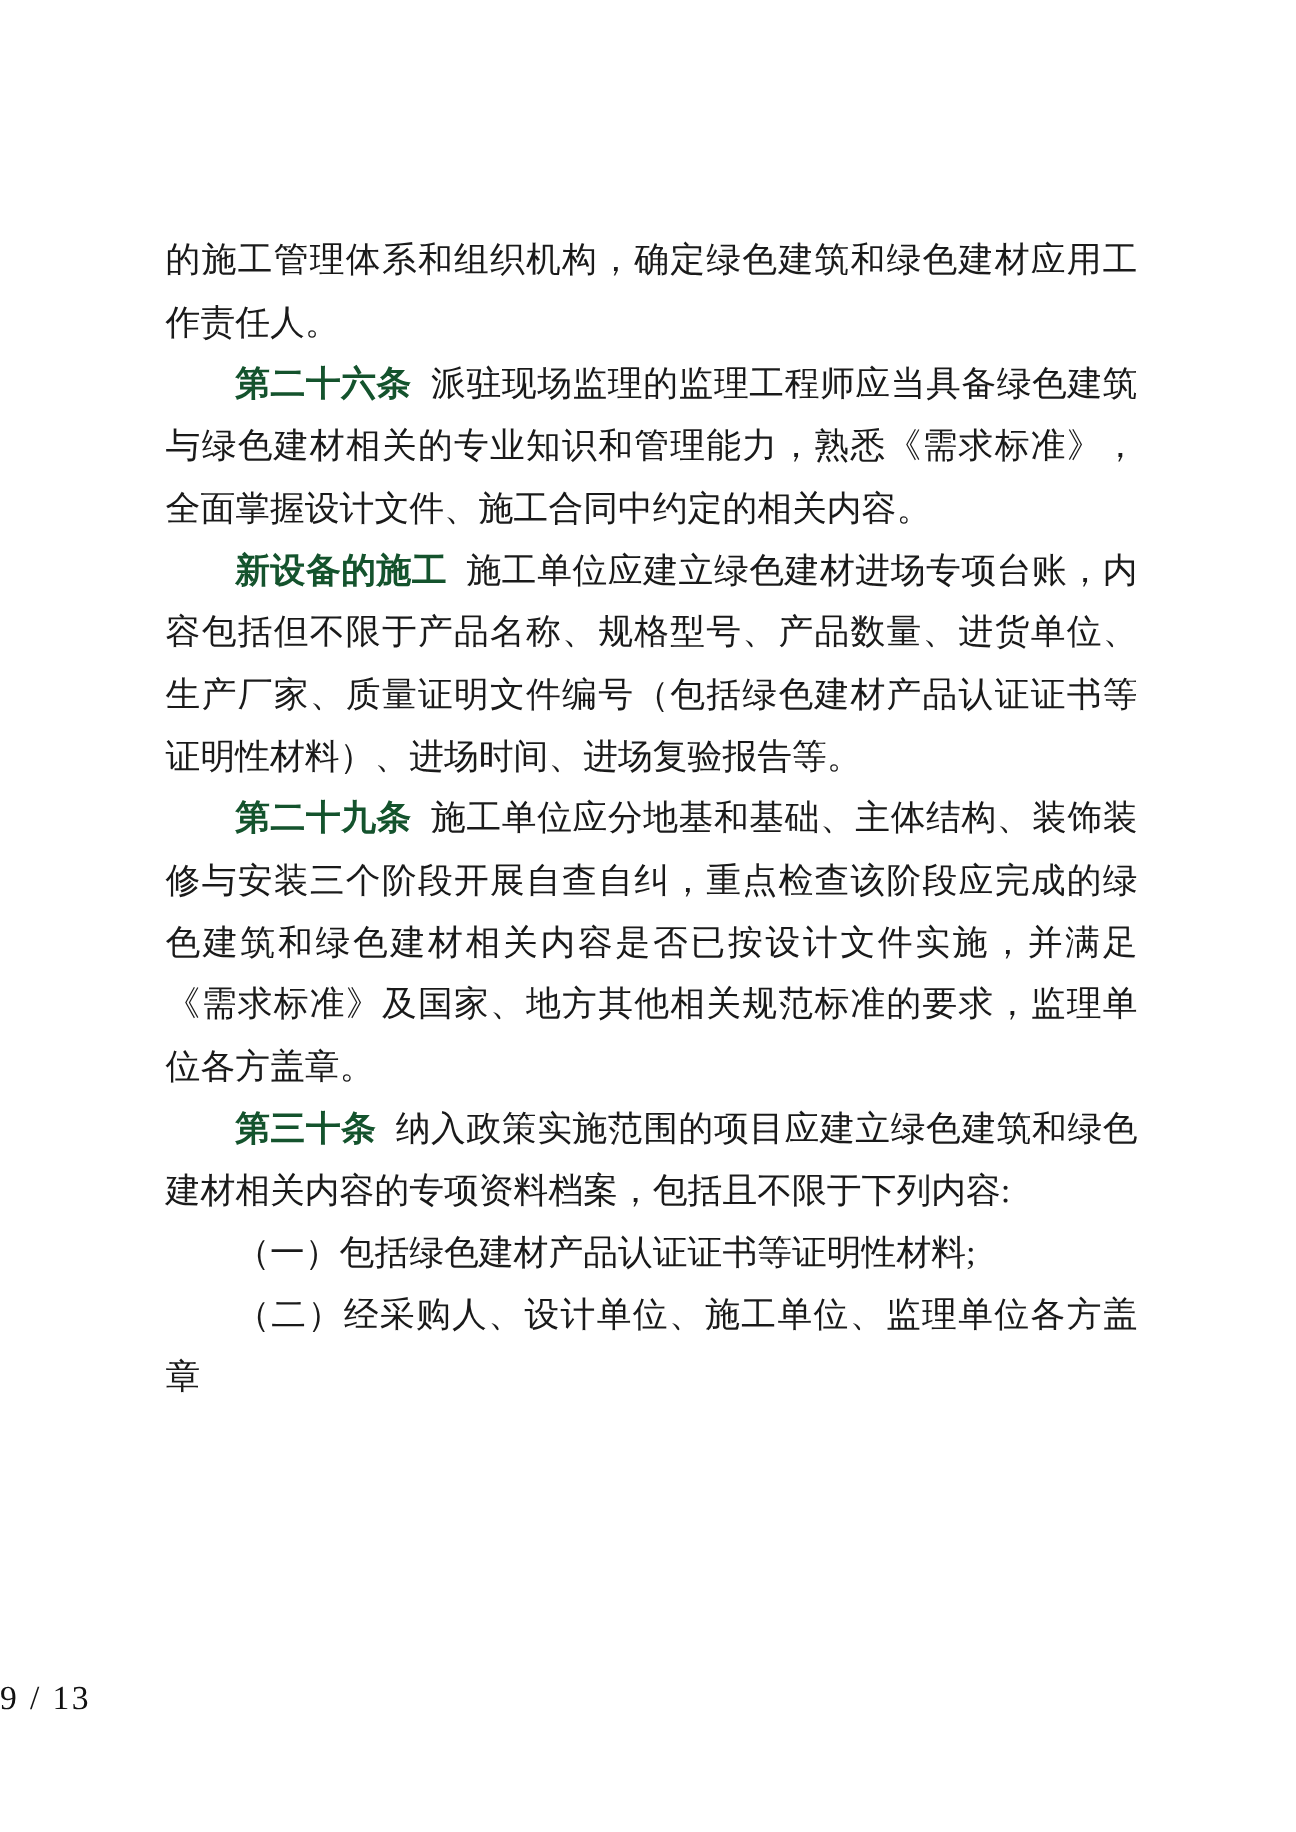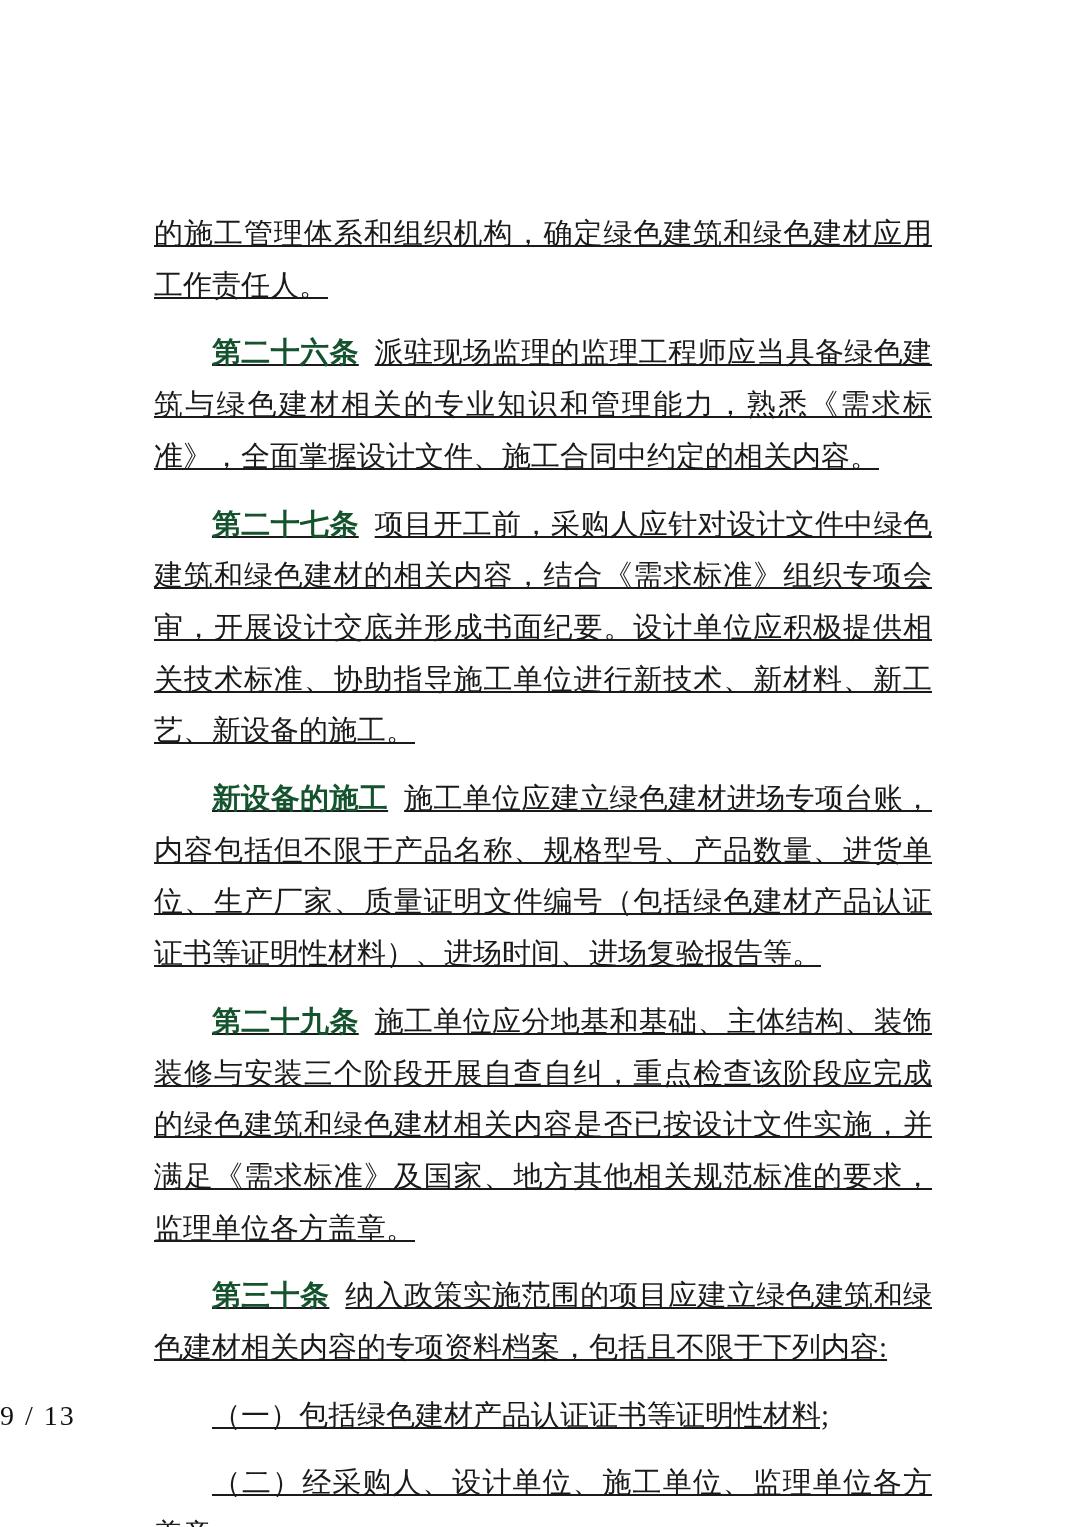--- a/index.html
+++ b/index.html
@@ -21,23 +21,22 @@
     position: absolute;
     left: 138px;
     top: 192px;
     width: 810px;
     font-size: 29px;
     line-height: 51.7px;
     text-align: justify;
     letter-spacing: 0;
   }
   .doc-body p {
-    margin: 16px;
+    margin: 0;
     padding: 0;
-    text-decoration: underline;
   }
   p.continuation {
     text-indent: 0;
   }
   p.article,
   p.list-item {
     text-indent: 2em;
   }
   .article-number {
     font-weight: 700;
@@ -62,21 +61,20 @@
 <body>
 
 <div class="page">
 
   <div class="doc-body">
 
     <p class="continuation"><span class="paragraph-text">的施工管理体系和组织机构，确定绿色建筑和绿色建材应用工作责任人。</span></p>
 
     <p class="article"><span class="article-number">第二十六条</span><span class="paragraph-text">派驻现场监理的监理工程师应当具备绿色建筑与绿色建材相关的专业知识和管理能力，熟悉《需求标准》，全面掌握设计文件、施工合同中约定的相关内容。</span></p>
 
-    <p class="article"><span class="article-number">第二十七条</span><span class="paragraph-text">项目开工前，采购人应针对设计文件中绿色建筑和绿色建材的相关内容，结合《需求标准》组织专项会审，开展设计交底并形成书面纪要。设计单位应积极提供相关技术标准、协助指导施工单位进行新技术、新材料、新工艺、新设备的施工。</span></p>
 
     <p class="article"><span class="article-number">新设备的施工</span><span class="paragraph-text">施工单位应建立绿色建材进场专项台账，内容包括但不限于产品名称、规格型号、产品数量、进货单位、生产厂家、质量证明文件编号（包括绿色建材产品认证证书等证明性材料）、进场时间、进场复验报告等。</span></p>
 
     <p class="article"><span class="article-number">第二十九条</span><span class="paragraph-text">施工单位应分地基和基础、主体结构、装饰装修与安装三个阶段开展自查自纠，重点检查该阶段应完成的绿色建筑和绿色建材相关内容是否已按设计文件实施，并满足《需求标准》及国家、地方其他相关规范标准的要求，监理单位各方盖章。</span></p>
 
     <p class="article"><span class="article-number">第三十条</span><span class="paragraph-text">纳入政策实施范围的项目应建立绿色建筑和绿色建材相关内容的专项资料档案，包括且不限于下列内容:</span></p>
 
     <p class="list-item"><span class="paragraph-text">（一）包括绿色建材产品认证证书等证明性材料;</span></p>
 
     <p class="list-item"><span class="paragraph-text">（二）经采购人、设计单位、施工单位、监理单位各方盖章</span></p>

